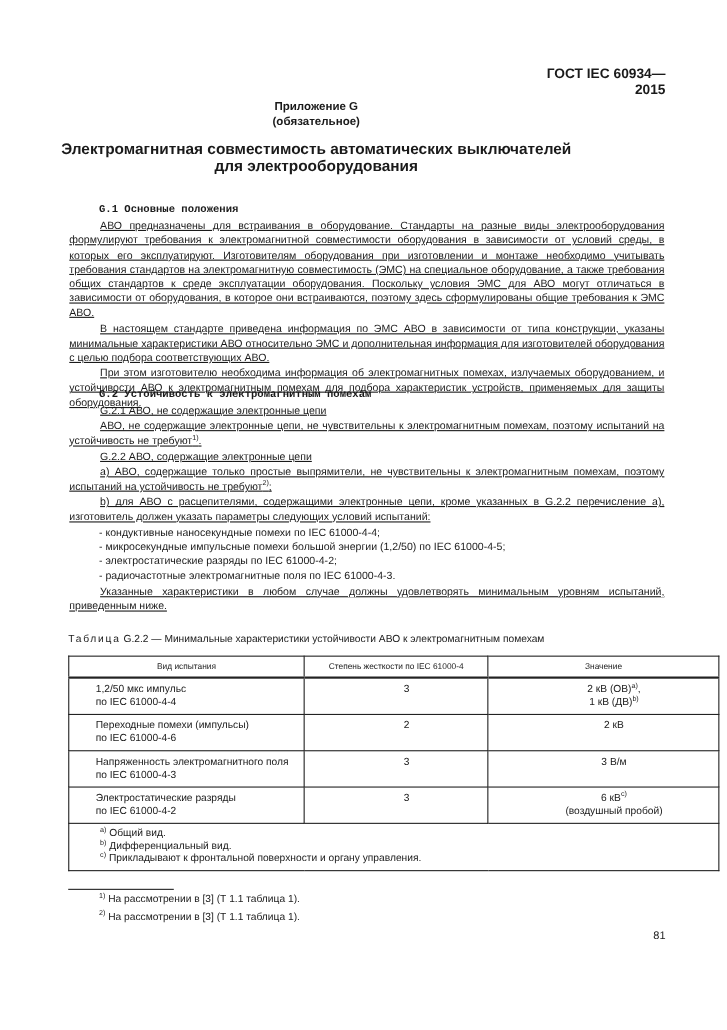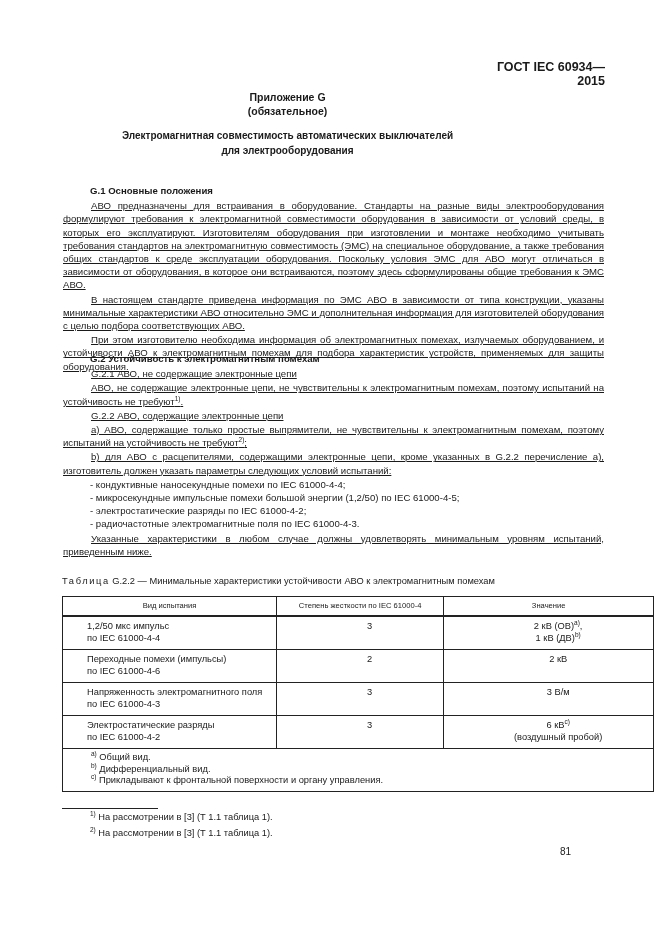--- a/index.html
+++ b/index.html
@@ -2,38 +2,38 @@
 <html><head>
 <meta charset="utf-8">
 <style>
   html, body { margin:0; padding:0; background:#ffffff; }
   body { width:661px; height:936px; position:relative; overflow:hidden;
          font-family:"Liberation Sans", sans-serif; color:#1a1a1a; }
   .abs { position:absolute; }
   .hdr-std { left:470px; top:60px; width:135px; text-align:right; font-weight:bold; font-size:12.5px; }
   .center { left:0; width:575px; text-align:center; }
   .appx { top:90px; font-weight:bold; font-size:10.5px; line-height:14px; }
-  .title { top:128px; font-weight:bold; font-size:10px; line-height:15px; }
+  .title { top:128px; font-weight:bold; font-size:14px; line-height:15px; }
   .body { left:62px; width:543px; font-size:9.6px; line-height:13.2px; }
   .p { margin:1px; text-align:justify; text-align-last:left;text-decoration:underline; }
   .ind { text-indent:28px; }
-  .sec { font-weight:bold; text-indent:28px; margin:0 0 2px 0; }
+  .sec { font-weight:bold; text-indent:28px; margin:0 0 2px 0;font-family:Liberation Mono, monospace; }
   .li { padding-left:28px; }
   sup { font-size:6.5px; vertical-align:4px; line-height:0; }
   .cap { left:62px; top:576px; font-size:9.3px; }
   .cap .sp { letter-spacing:1.6px; }
   table.t { position:absolute; left:62px; top:596px; width:592px; border-collapse:collapse; font-size:9.3px; }
   table.t td, table.t th { border:1px solid #222; padding:3px 5px; vertical-align:top; line-height:12px; }
   table.t th { font-weight:normal; font-size:7.6px; height:12px; text-align:center; vertical-align:middle; border-bottom:2px solid #222; }
   table.t td.c { text-align:center; }
   table.t tr.r td { height:26px;padding-left:24px; }
   table.t td.notes { padding:3px 5px 4px 28px; line-height:11.5px; }
   .fnline { left:62px; top:808px; width:96px; border-top:1px solid #222; }
   .fn { left:90px; font-size:9.3px; }
-  .pgno { left:560px; top:846px; width:45px; font-size:10px; }
+  .pgno { left:560px; top:846px; width:45px; text-align:right; font-size:10px; }
 </style>
 </head>
 <body>
 
 <div class="abs hdr-std">ГОСТ IEC 60934—2015</div>
 
 <div class="abs center appx">
   <div>Приложение G</div>
   <div>(обязательное)</div>
 </div>

